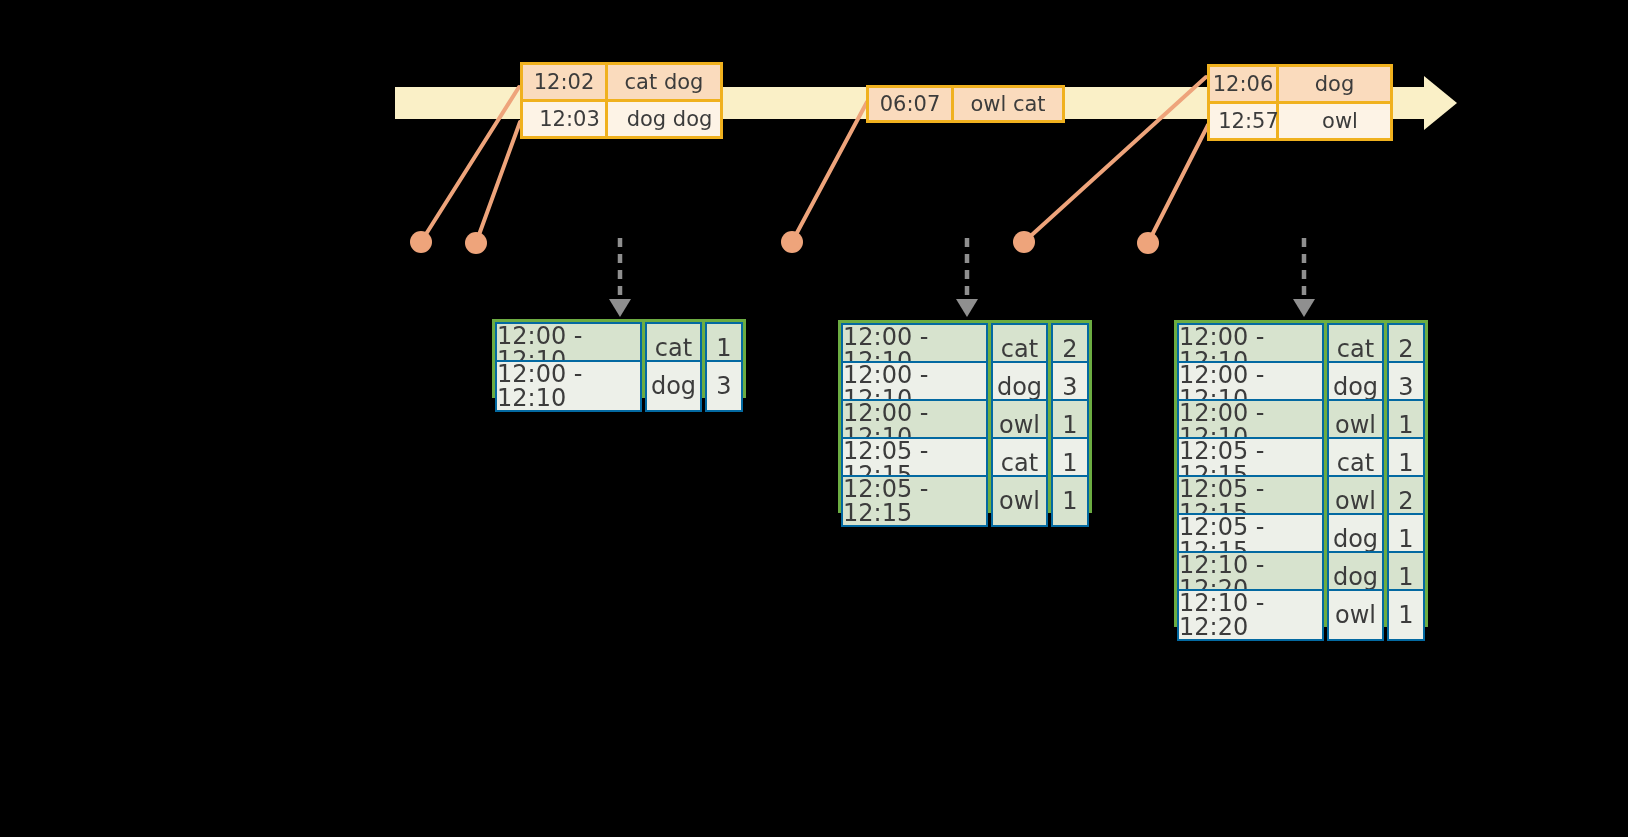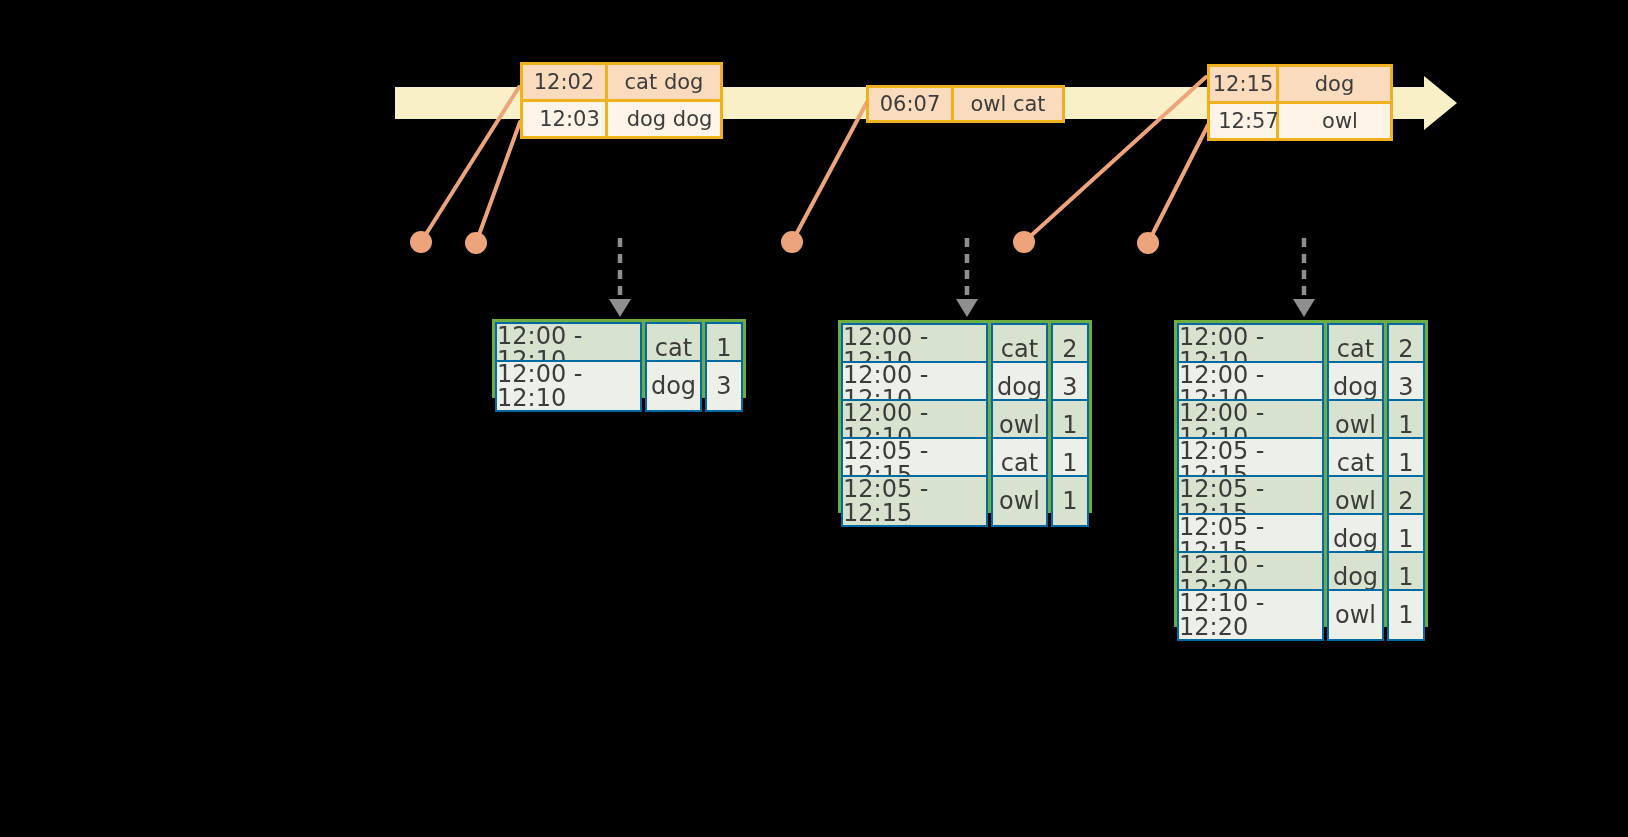--- a/index.html
+++ b/index.html
@@ -107,21 +107,21 @@
 
       <div class="e-row row-dark">
         <div class="cell">06:07</div>
         <div class="cell">owl cat</div>
       </div>
     </div>
 
   <div class="event-box" id="eb3">
 
       <div class="e-row row-dark">
-        <div class="cell">12:15</div>
+        <div class="cell">12:06</div>
         <div class="cell">dog</div>
       </div>
 
       <div class="e-row row-light">
         <div class="cell">12:57</div>
         <div class="cell">owl</div>
       </div>
     </div>
 
   <div class="result-table" id="rt1">

